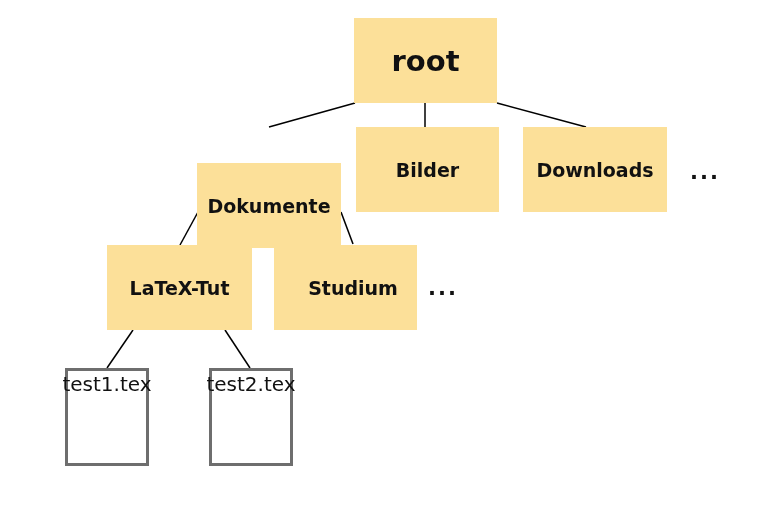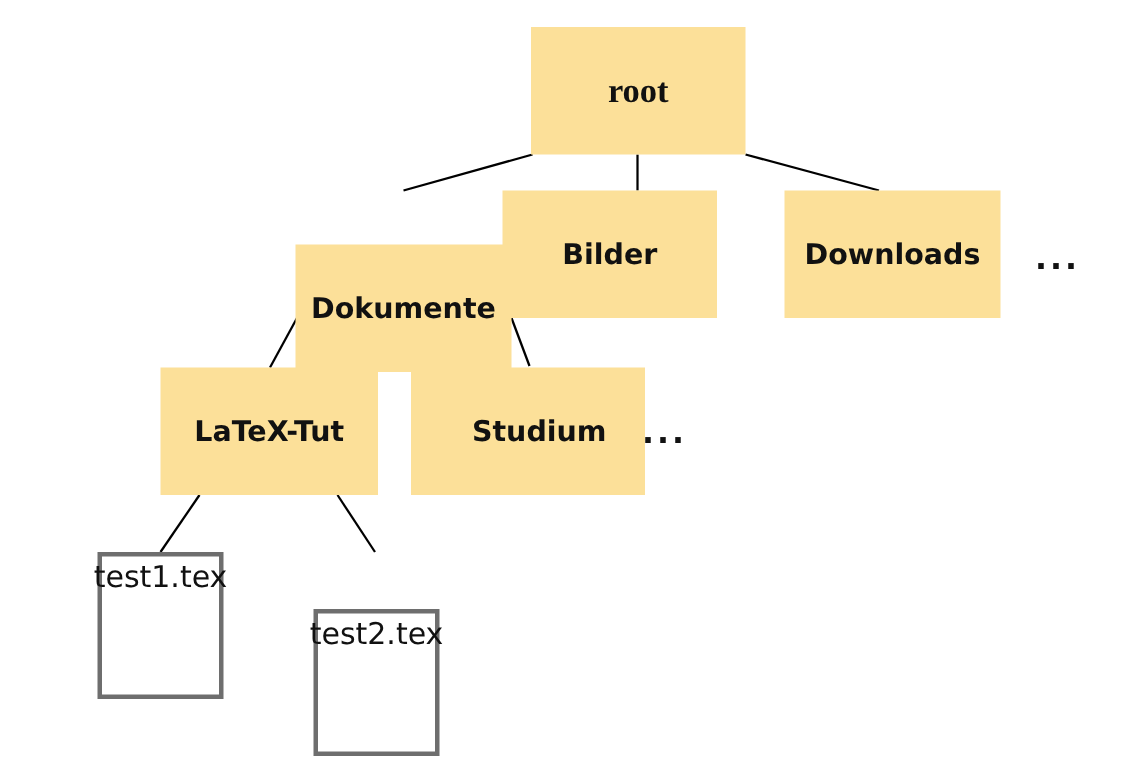--- a/index.html
+++ b/index.html
@@ -29,21 +29,21 @@
     justify-content:center;
     text-align:center;
   }
   .folder{
     background:var(--node-fill);
     width:144px;
     height:85px;
     font-weight:bold;
     font-size:19px;
   }
-  .root-node{font-size:23px;font-family:Liberation Serif, serif;}
+  .root-node{font-size:29px;}
   .file{
     background:#ffffff;
     border:3px solid var(--file-border);
     width:84px;
     height:98px;
     align-items:flex-start;
     font-weight:normal;
     font-size:20px;
     padding-top:1px;
   }
@@ -73,45 +73,45 @@
   </svg>
 
   <div class="node folder root-node" style="left:354px;top:18px;width:143px;">
     <span>root</span>
   </div>
 
   <div class="node folder" style="left:197px;top:127px;margin-top:36px;">
     <span>Dokumente</span>
   </div>
 
-  <div class="node folder" style="left:335px;top:127px;width:143px;">
+  <div class="node folder" style="left:356px;top:127px;width:143px;">
     <span>Bilder</span>
   </div>
 
   <div class="node folder" style="left:513px;top:127px;margin-left:10px;">
     <span>Downloads</span>
   </div>
 
   <div class="ellipsis" style="left:687px;top:157px;">
     <span>...</span>
   </div>
 
   <div class="node folder" style="left:107px;top:245px;width:145px;justify-content:center;">
     <span>LaTeX-Tut</span>
   </div>
 
-  <div class="node folder" style="left:274px;top:245px;width:156px;padding-left:15px;">
+  <div class="node folder" style="left:274px;top:245px;width:143px;padding-left:15px;">
     <span>Studium</span>
   </div>
 
   <div class="ellipsis" style="left:425px;top:273px;">
     <span>...</span>
   </div>
 
   <div class="node file" style="left:65px;top:368px;">
     <span>test1.tex</span>
   </div>
 
-  <div class="node file" style="left:209px;top:368px;margin-top:38px;">
+  <div class="node file" style="left:209px;top:368px;">
     <span>test2.tex</span>
   </div>
 
 </div>
 
 </body></html>

